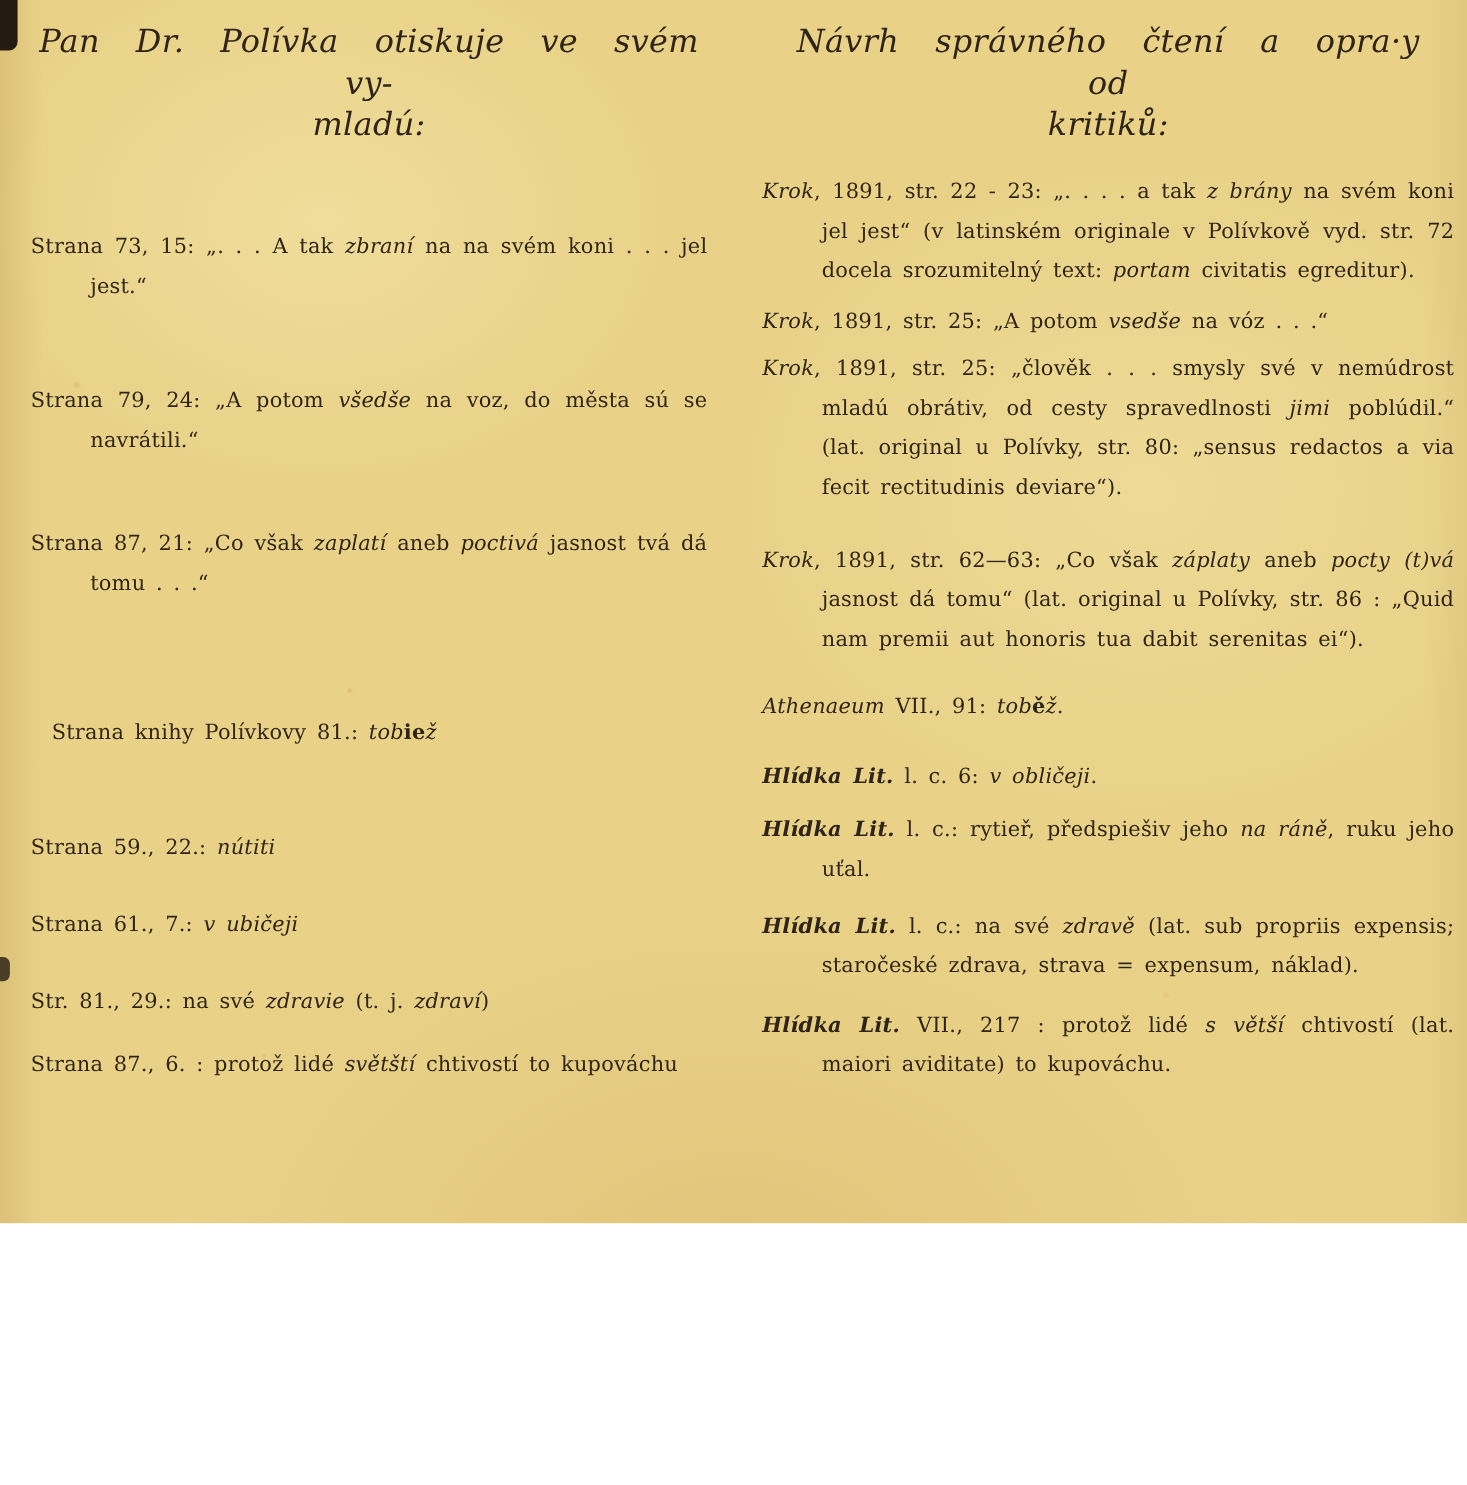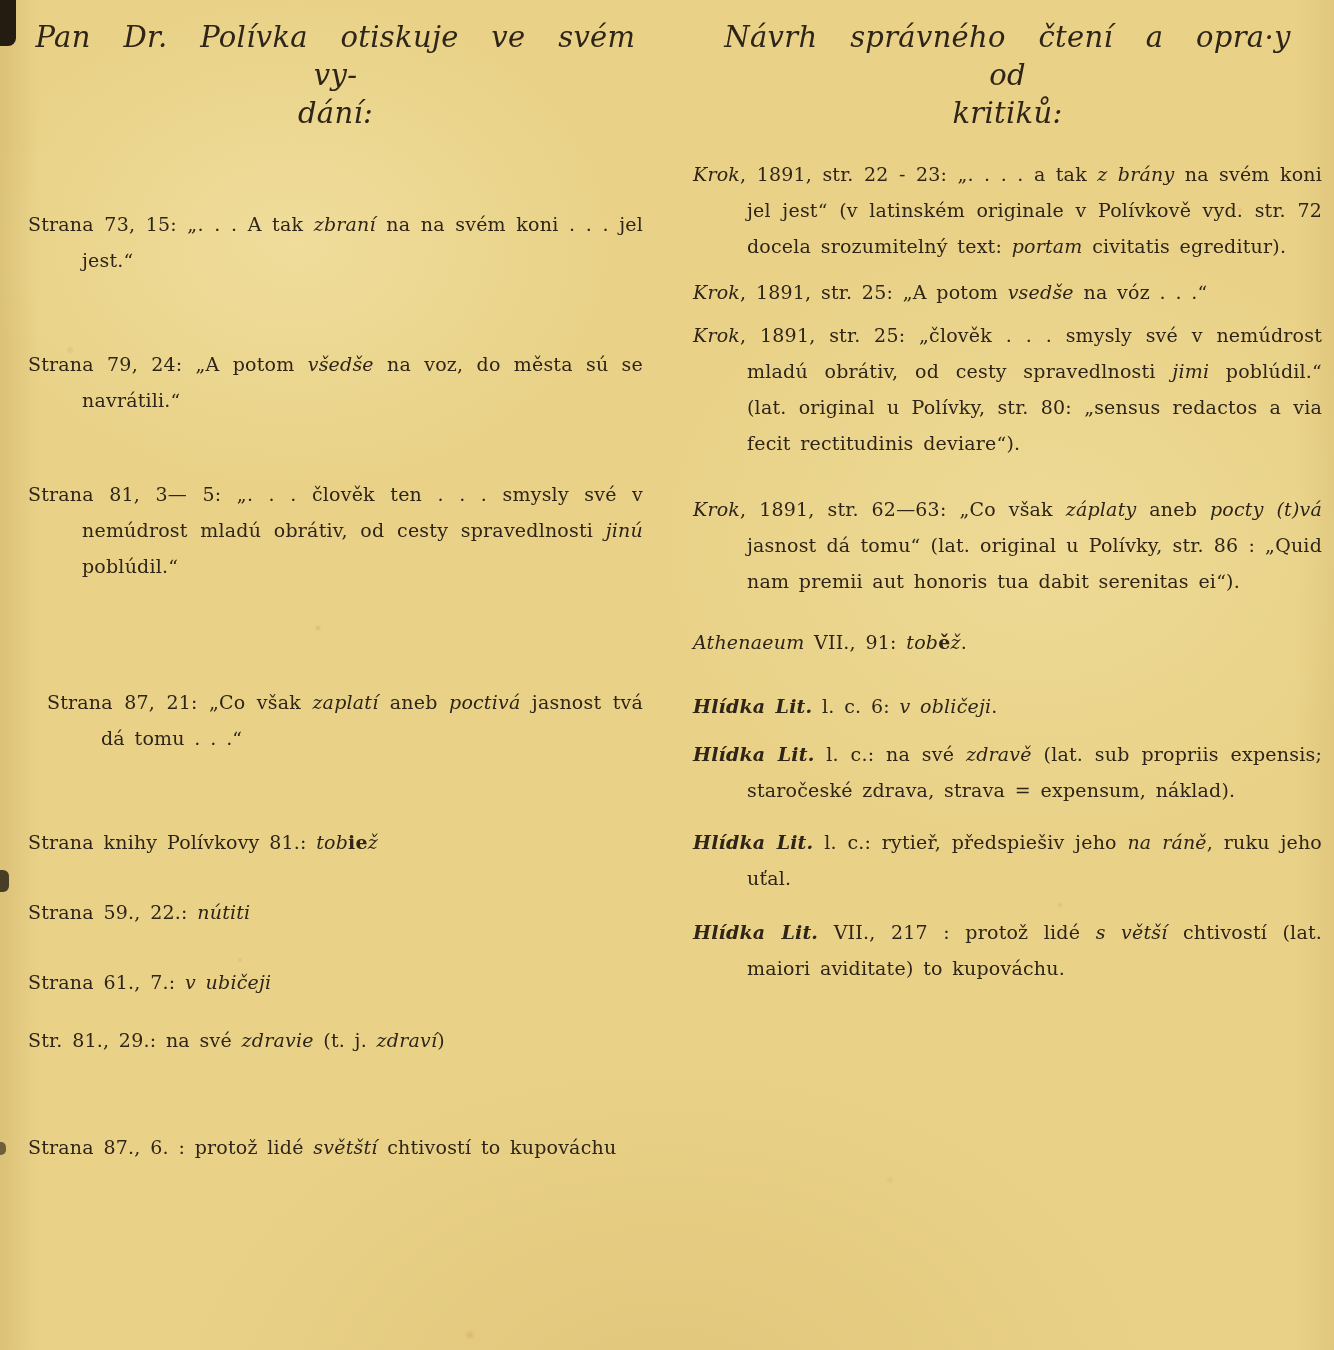--- a/index.html
+++ b/index.html
@@ -1,21 +1,21 @@
 <!DOCTYPE html>
 <html><head>
 <meta charset="utf-8">
 <style>
   html,body{margin:0;padding:0;}
   body{
     width:1334px;height:1350px;overflow:hidden;
     font-family:"DejaVu Serif","Liberation Serif",serif;
   }
   .page{
-    position:relative;width:1334px;height:1350px;overflow:hidden;
+    position:relative;width:1334px;height:1112px;overflow:hidden;
     background-color:#e9d288;
     background-image:
       radial-gradient(circle 7px at 520px 38px, rgba(196,134,48,.25), rgba(196,134,48,0) 70%),
       radial-gradient(circle 5px at 318px 628px, rgba(200,130,40,.30), rgba(200,130,40,0) 70%),
       radial-gradient(circle 6px at 70px 350px, rgba(196,134,48,.22), rgba(196,134,48,0) 70%),
       radial-gradient(circle 5px at 1240px 210px, rgba(196,134,48,.20), rgba(196,134,48,0) 70%),
       radial-gradient(circle 8px at 470px 1335px, rgba(190,126,40,.25), rgba(190,126,40,0) 70%),
       radial-gradient(circle 5px at 1060px 905px, rgba(196,134,48,.22), rgba(196,134,48,0) 70%),
       radial-gradient(circle 6px at 890px 1180px, rgba(196,134,48,.18), rgba(196,134,48,0) 70%),
       radial-gradient(circle 4px at 240px 960px, rgba(196,134,48,.25), rgba(196,134,48,0) 70%),
@@ -75,42 +75,41 @@
 </head>
 <body>
 
 <div class="page">
   <div class="edge-mark em1"></div>
   <div class="edge-mark em2"></div>
   <div class="edge-mark em3"></div>
 
   <div class="columns">
     <section class="col col-left">
-      <h2 class="col-header"><span class="sg-i">Pan Dr. Polívka otiskuje ve svém vy-</span><br><span class="sg-i">dání:</span></h2>
+      <h2 class="col-header"><span class="sg-i">Pan Dr. Polívka otiskuje ve svém vy-</span><br><span class="sg-i">mladú:</span></h2>
       <div class="entries">
           <p class="entry"><span class="sg-n">Strana 73, 15: „. . . A tak </span><span class="sg-i">zbraní</span><span class="sg-n"> na na svém koni . . . jel jest.“</span></p>
           <p class="entry"><span class="sg-n">Strana 79, 24: „A potom </span><span class="sg-i">všedše</span><span class="sg-n"> na voz, do města sú se navrátili.“</span></p>
-          <p class="entry"><span class="sg-n">Strana 81, 3— 5: „. . . člověk ten . . . smysly své v nemúdrost mladú obrátiv, od cesty spravedlnosti </span><span class="sg-i">jinú</span><span class="sg-n"> poblúdil.“</span></p>
           <p class="entry"><span class="sg-n">Strana 87, 21: „Co však </span><span class="sg-i">zaplatí</span><span class="sg-n"> aneb </span><span class="sg-i">poctivá</span><span class="sg-n"> jasnost tvá dá tomu . . .“</span></p>
           <p class="entry"><span class="sg-n">Strana knihy Polívkovy 81.: </span><span class="sg-i">tob</span><span class="sg-b">ie</span><span class="sg-i">ž</span></p>
           <p class="entry"><span class="sg-n">Strana 59., 22.: </span><span class="sg-i">nútiti</span></p>
           <p class="entry"><span class="sg-n">Strana 61., 7.: </span><span class="sg-i">v ubičeji</span></p>
           <p class="entry"><span class="sg-n">Str. 81., 29.: na své </span><span class="sg-i">zdravie</span><span class="sg-n"> (t. j. </span><span class="sg-i">zdraví</span><span class="sg-n">)</span></p>
           <p class="entry"><span class="sg-n">Strana 87., 6. : protož lidé </span><span class="sg-i">světští</span><span class="sg-n"> chtivostí to kupováchu</span></p>
         </div>
     </section>
 
     <section class="col col-right">
       <h2 class="col-header"><span class="sg-i">Návrh správného čtení a opra·y od</span><br><span class="sg-i">kritiků:</span></h2>
       <div class="entries">
           <p class="entry"><span class="sg-i">Krok</span><span class="sg-n">, 1891, str. 22 - 23: „. . . . a tak </span><span class="sg-i">z brány</span><span class="sg-n"> na svém koni jel jest“ (v latinském originale v Polívkově vyd. str. 72 docela srozumitelný text: </span><span class="sg-i">portam</span><span class="sg-n"> civitatis egreditur).</span></p>
           <p class="entry"><span class="sg-i">Krok</span><span class="sg-n">, 1891, str. 25: „A potom </span><span class="sg-i">vsedše</span><span class="sg-n"> na vóz . . .“</span></p>
           <p class="entry"><span class="sg-i">Krok</span><span class="sg-n">, 1891, str. 25: „člověk . . . smysly své v nemúdrost mladú obrátiv, od cesty spravedlnosti </span><span class="sg-i">jimi</span><span class="sg-n"> poblúdil.“ (lat. original u Polívky, str. 80: „sensus redactos a via fecit rectitudinis deviare“).</span></p>
           <p class="entry"><span class="sg-i">Krok</span><span class="sg-n">, 1891, str. 62—63: „Co však </span><span class="sg-i">záplaty</span><span class="sg-n"> aneb </span><span class="sg-i">pocty (t)vá</span><span class="sg-n"> jasnost dá tomu“ (lat. original u Polívky, str. 86 : „Quid nam premii aut honoris tua dabit serenitas ei“).</span></p>
           <p class="entry"><span class="sg-i">Athenaeum</span><span class="sg-n"> VII., 91: </span><span class="sg-i">tob</span><span class="sg-b">ě</span><span class="sg-i">ž</span><span class="sg-n">.</span></p>
           <p class="entry"><span class="sg-bi">Hlídka Lit.</span><span class="sg-n"> l. c. 6: </span><span class="sg-i">v obličeji</span><span class="sg-n">.</span></p>
+          <p class="entry"><span class="sg-bi">Hlídka Lit.</span><span class="sg-n"> l. c.: rytieř, předspiešiv jeho </span><span class="sg-i">na ráně</span><span class="sg-n">, ruku jeho uťal.</span></p>
           <p class="entry"><span class="sg-bi">Hlídka Lit.</span><span class="sg-n"> l. c.: na své </span><span class="sg-i">zdravě</span><span class="sg-n"> (lat. sub propriis expensis; staročeské zdrava, strava = expensum, náklad).</span></p>
-          <p class="entry"><span class="sg-bi">Hlídka Lit.</span><span class="sg-n"> l. c.: rytieř, předspiešiv jeho </span><span class="sg-i">na ráně</span><span class="sg-n">, ruku jeho uťal.</span></p>
           <p class="entry"><span class="sg-bi">Hlídka Lit.</span><span class="sg-n"> VII., 217 : protož lidé </span><span class="sg-i">s větší</span><span class="sg-n"> chtivostí (lat. maiori aviditate) to kupováchu.</span></p>
         </div>
     </section>
   </div>
 </div>
 
 </body></html>

